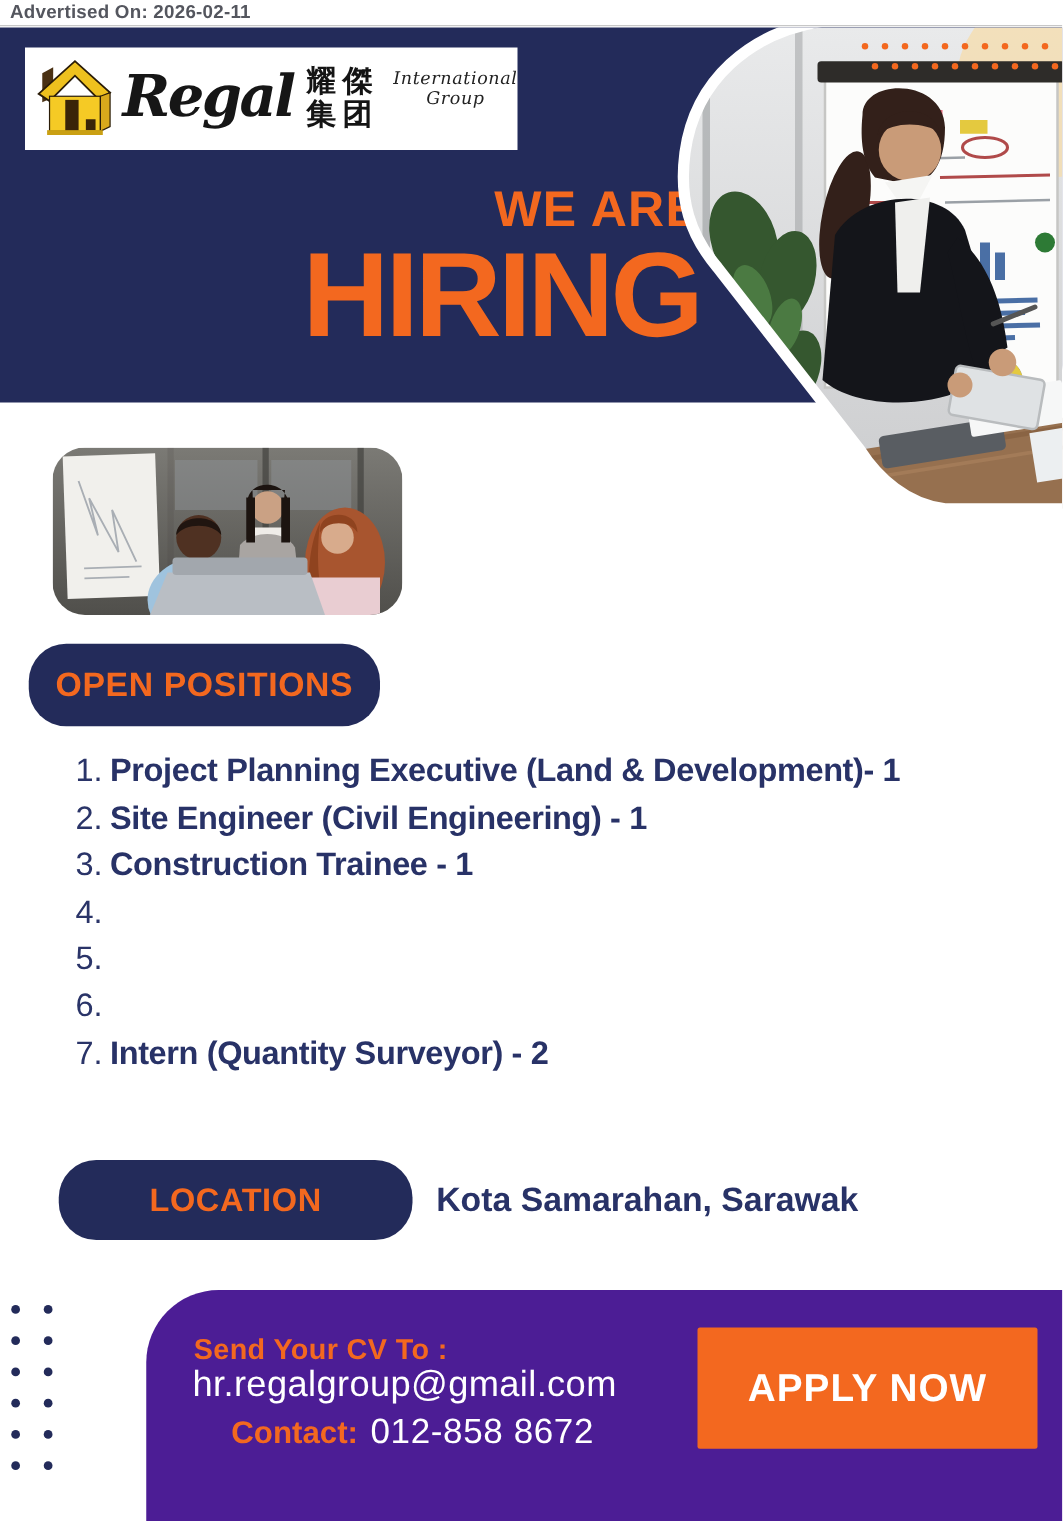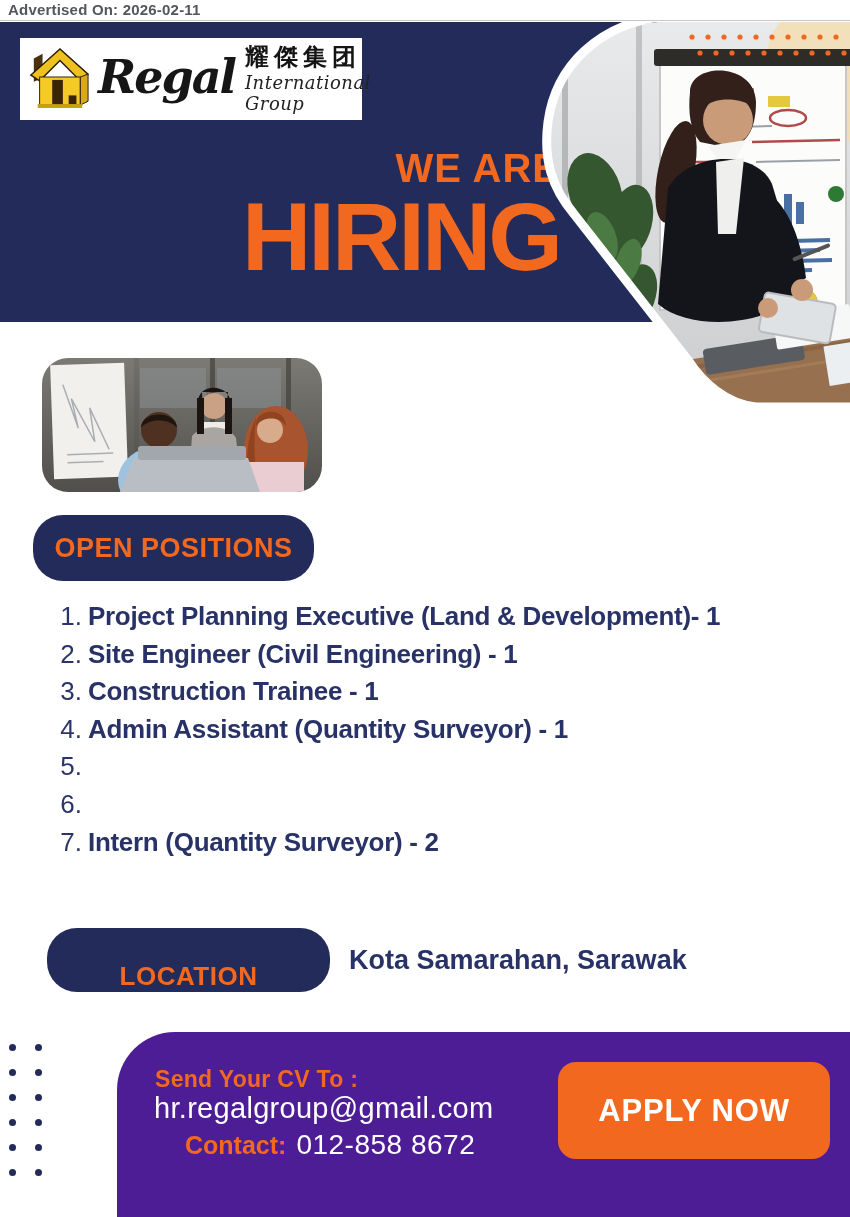--- a/index.html
+++ b/index.html
@@ -15,32 +15,32 @@
   .advertised{
     position:absolute;left:8px;top:1px;font-size:15px;font-weight:bold;color:#54565e;
     letter-spacing:0.2px;
   }
   
   .hero{
     position:absolute;left:0;top:22px;width:850px;height:300px;background:#232b5a;
     border-radius:0 0 30px 0;
   }
   .logo-box{
-    position:absolute;left:20px;top:16px;width:342px;height:82px;background:#ffffff;
+    position:absolute;left:20px;top:16px;width:394px;height:82px;background:#ffffff;
     display:flex;align-items:center;padding-left:8px;box-sizing:border-box;
   }
   .logo-brand{
     font-family:"DejaVu Serif","Liberation Serif",serif;font-style:italic;font-weight:bold;
     font-size:46px;color:#161616;margin:0 10px 4px 8px;letter-spacing:-2px;
   }
-  .logo-right{display:flex;flex-direction:column;justify-content:center;}
+  .logo-right{display:flex;flex-direction:row;justify-content:center;}
   .logo-cn{font-size:24px;font-weight:600;color:#141414;letter-spacing:5px;line-height:26px;}
   .logo-sub{
-    font-family:"DejaVu Serif","Liberation Serif",serif;font-style:italic;font-size:18px;
-    color:#222;margin-top:2px;letter-spacing:0.5px;text-align:left;
+    font-family:"DejaVu Serif","Liberation Serif",serif;font-style:italic;font-size:14px;
+    color:#222;margin-top:2px;letter-spacing:0.5px;text-align:center;
   }
   .we-are{
     position:absolute;left:0;top:124px;width:560px;text-align:right;
     font-size:40px;font-weight:800;color:#f3681f;letter-spacing:1px;
   }
   .hiring{
     position:absolute;left:0;top:160px;width:560px;text-align:right;
     font-size:96px;font-weight:800;color:#f3681f;letter-spacing:-3px;
   }
   
@@ -49,54 +49,54 @@
   .photo-team{
     position:absolute;left:42px;top:358px;width:280px;height:134px;border-radius:26px;
     overflow:hidden;
   }
   
   .pill{
     background:#232b5a;display:flex;align-items:center;justify-content:center;
     color:#f3681f;font-weight:800;border:none;
   }
   .open-positions-btn{
-    position:absolute;left:33px;top:515px;width:281px;height:66px;border-radius:30px;
+    position:absolute;left:23px;top:515px;width:281px;height:66px;border-radius:30px;
     font-size:27px;letter-spacing:0.5px;font-family:"Liberation Sans",sans-serif;
   }
   .positions{position:absolute;left:48px;top:601px;width:790px;}
   .position-row{display:flex;align-items:baseline;height:37.6px;}
   .position-num{
     min-width:34px;text-align:right;font-size:26px;font-weight:400;color:#2a3468;
     margin-right:6px;
   }
   .position-text{
     font-size:26px;font-weight:bold;color:#283267;letter-spacing:-0.3px;white-space:nowrap;
   }
   
   .location-btn{
     position:absolute;left:47px;top:928px;width:283px;height:64px;border-radius:30px;
-    font-size:26px;letter-spacing:0.5px;font-family:"Liberation Sans",sans-serif;align-items:flex-end;
+    font-size:26px;letter-spacing:0.5px;font-family:"Liberation Sans",sans-serif;
   }
   .location-value{
     position:absolute;left:349px;top:928px;height:64px;display:flex;align-items:center;
     font-size:27px;font-weight:bold;color:#283267;
   }
   
   .footer{
     position:absolute;left:117px;top:1032px;right:0;bottom:0;background:#4c1d95;
     border-top-left-radius:58px;
   }
   .cv-label{position:absolute;left:38px;top:34px;font-size:23px;font-weight:800;color:#f3681f;letter-spacing:0.3px;}
   .cv-email{position:absolute;left:37px;top:60px;font-size:29px;font-weight:400;color:#ffffff;letter-spacing:0.3px;}
   .contact-row{position:absolute;left:38px;top:97px;display:flex;align-items:baseline;margin-left:30px;}
   .contact-label{font-size:25px;font-weight:800;color:#f3681f;margin-right:10px;}
   .contact-phone{font-size:28px;font-weight:400;color:#ffffff;letter-spacing:0.5px;}
   .apply-btn{
     position:absolute;left:441px;top:30px;width:272px;height:97px;background:#f3681f;
-    border:none;border-radius:18px;display:flex;align-items:center;justify-content:center;
+    border:none;border-radius:2px;display:flex;align-items:center;justify-content:center;
     color:#ffffff;font-size:31px;font-weight:800;letter-spacing:0.8px;cursor:pointer;
     font-family:"Liberation Sans",sans-serif;
   }
   
   .dots-grid{
     position:absolute;left:9px;top:1044px;display:grid;
     grid-template-columns:7px 7px;grid-column-gap:19px;grid-row-gap:18px;
   }
   .dot{width:7px;height:7px;border-radius:50%;background:#232b5a;}
 </style>
@@ -312,21 +312,20 @@
     <div class="position-row">
       <span class="position-num">2.</span>
       <span class="position-text">Site Engineer (Civil Engineering) - 1</span>
     </div>
     <div class="position-row">
       <span class="position-num">3.</span>
       <span class="position-text">Construction Trainee - 1</span>
     </div>
     <div class="position-row">
       <span class="position-num">4.</span>
-      <span class="position-text">Admin Assistant (Quantity Surveyor) - 1</span>
     </div>
     <div class="position-row">
       <span class="position-num">5.</span>
     </div>
     <div class="position-row">
       <span class="position-num">6.</span>
     </div>
     <div class="position-row">
       <span class="position-num">7.</span>
       <span class="position-text">Intern (Quantity Surveyor) - 2</span>

